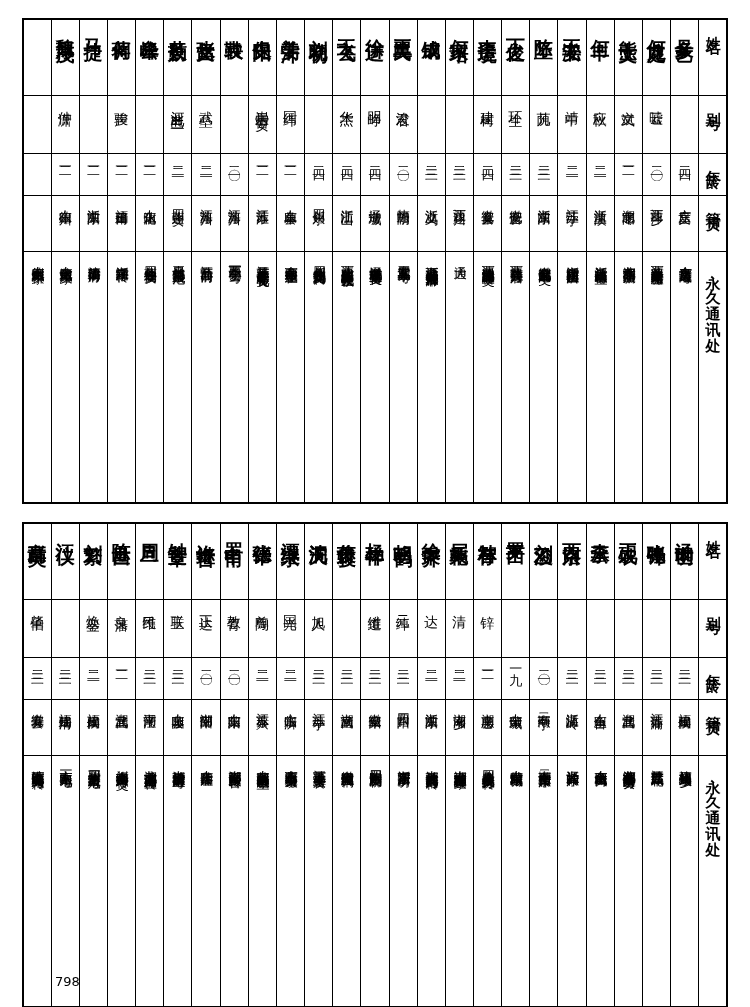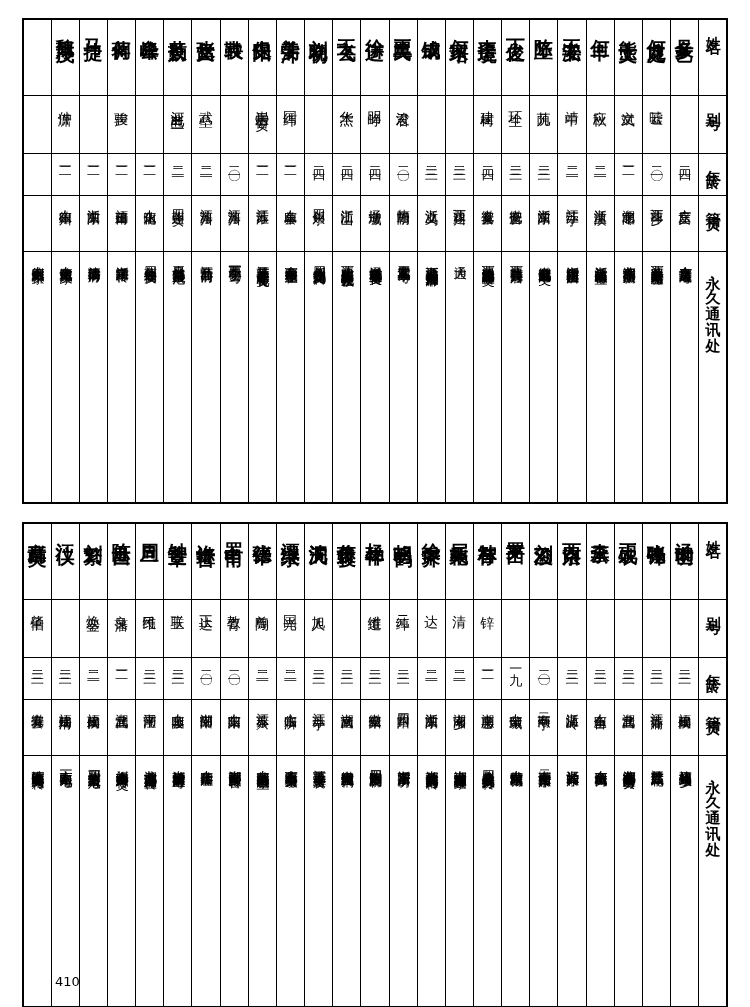--- a/index.html
+++ b/index.html
@@ -901,14 +901,14 @@
         <td>
             <div class="v">福建福州马尾琅岐乡</div>
           </td>
         <td class="hdr-cell hdr-addr">
             <div class="v">永久通讯处</div>
           </td>
       </tr>
     </tbody>
   </table>
 
-  <div class="page-number">410</div>
+  <div class="page-number">798</div>
 </div>
 
 </body></html>

